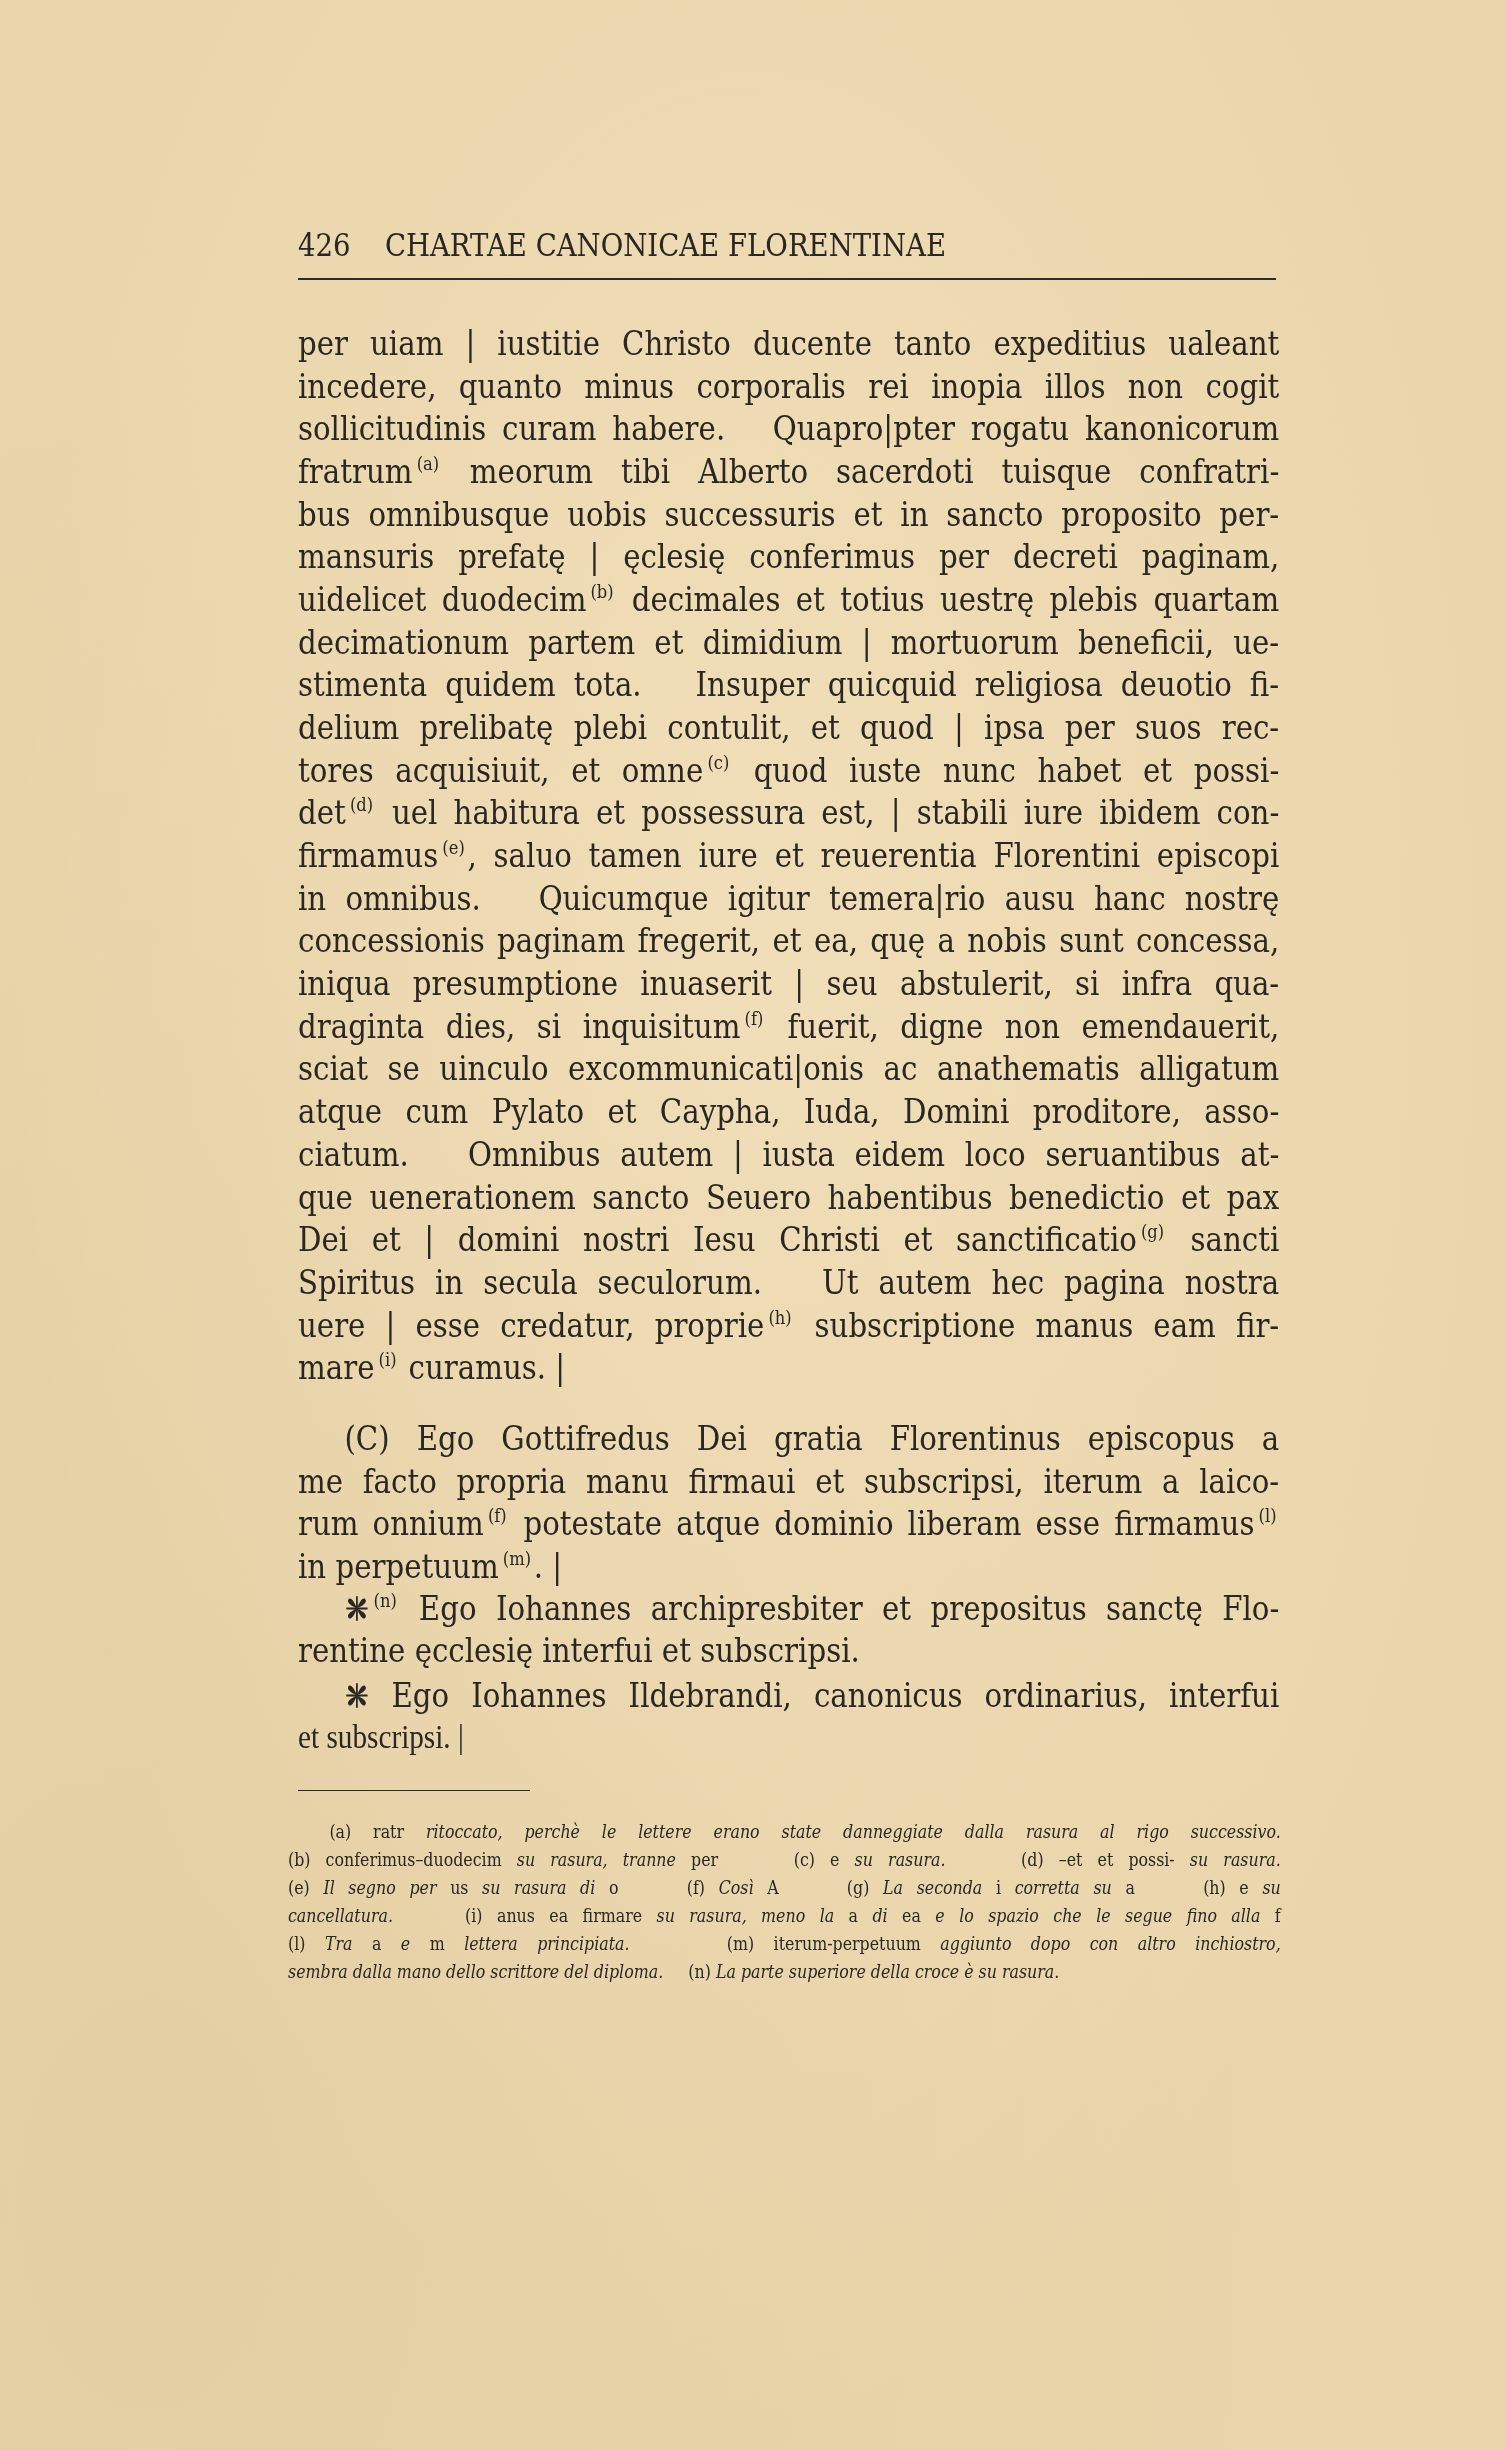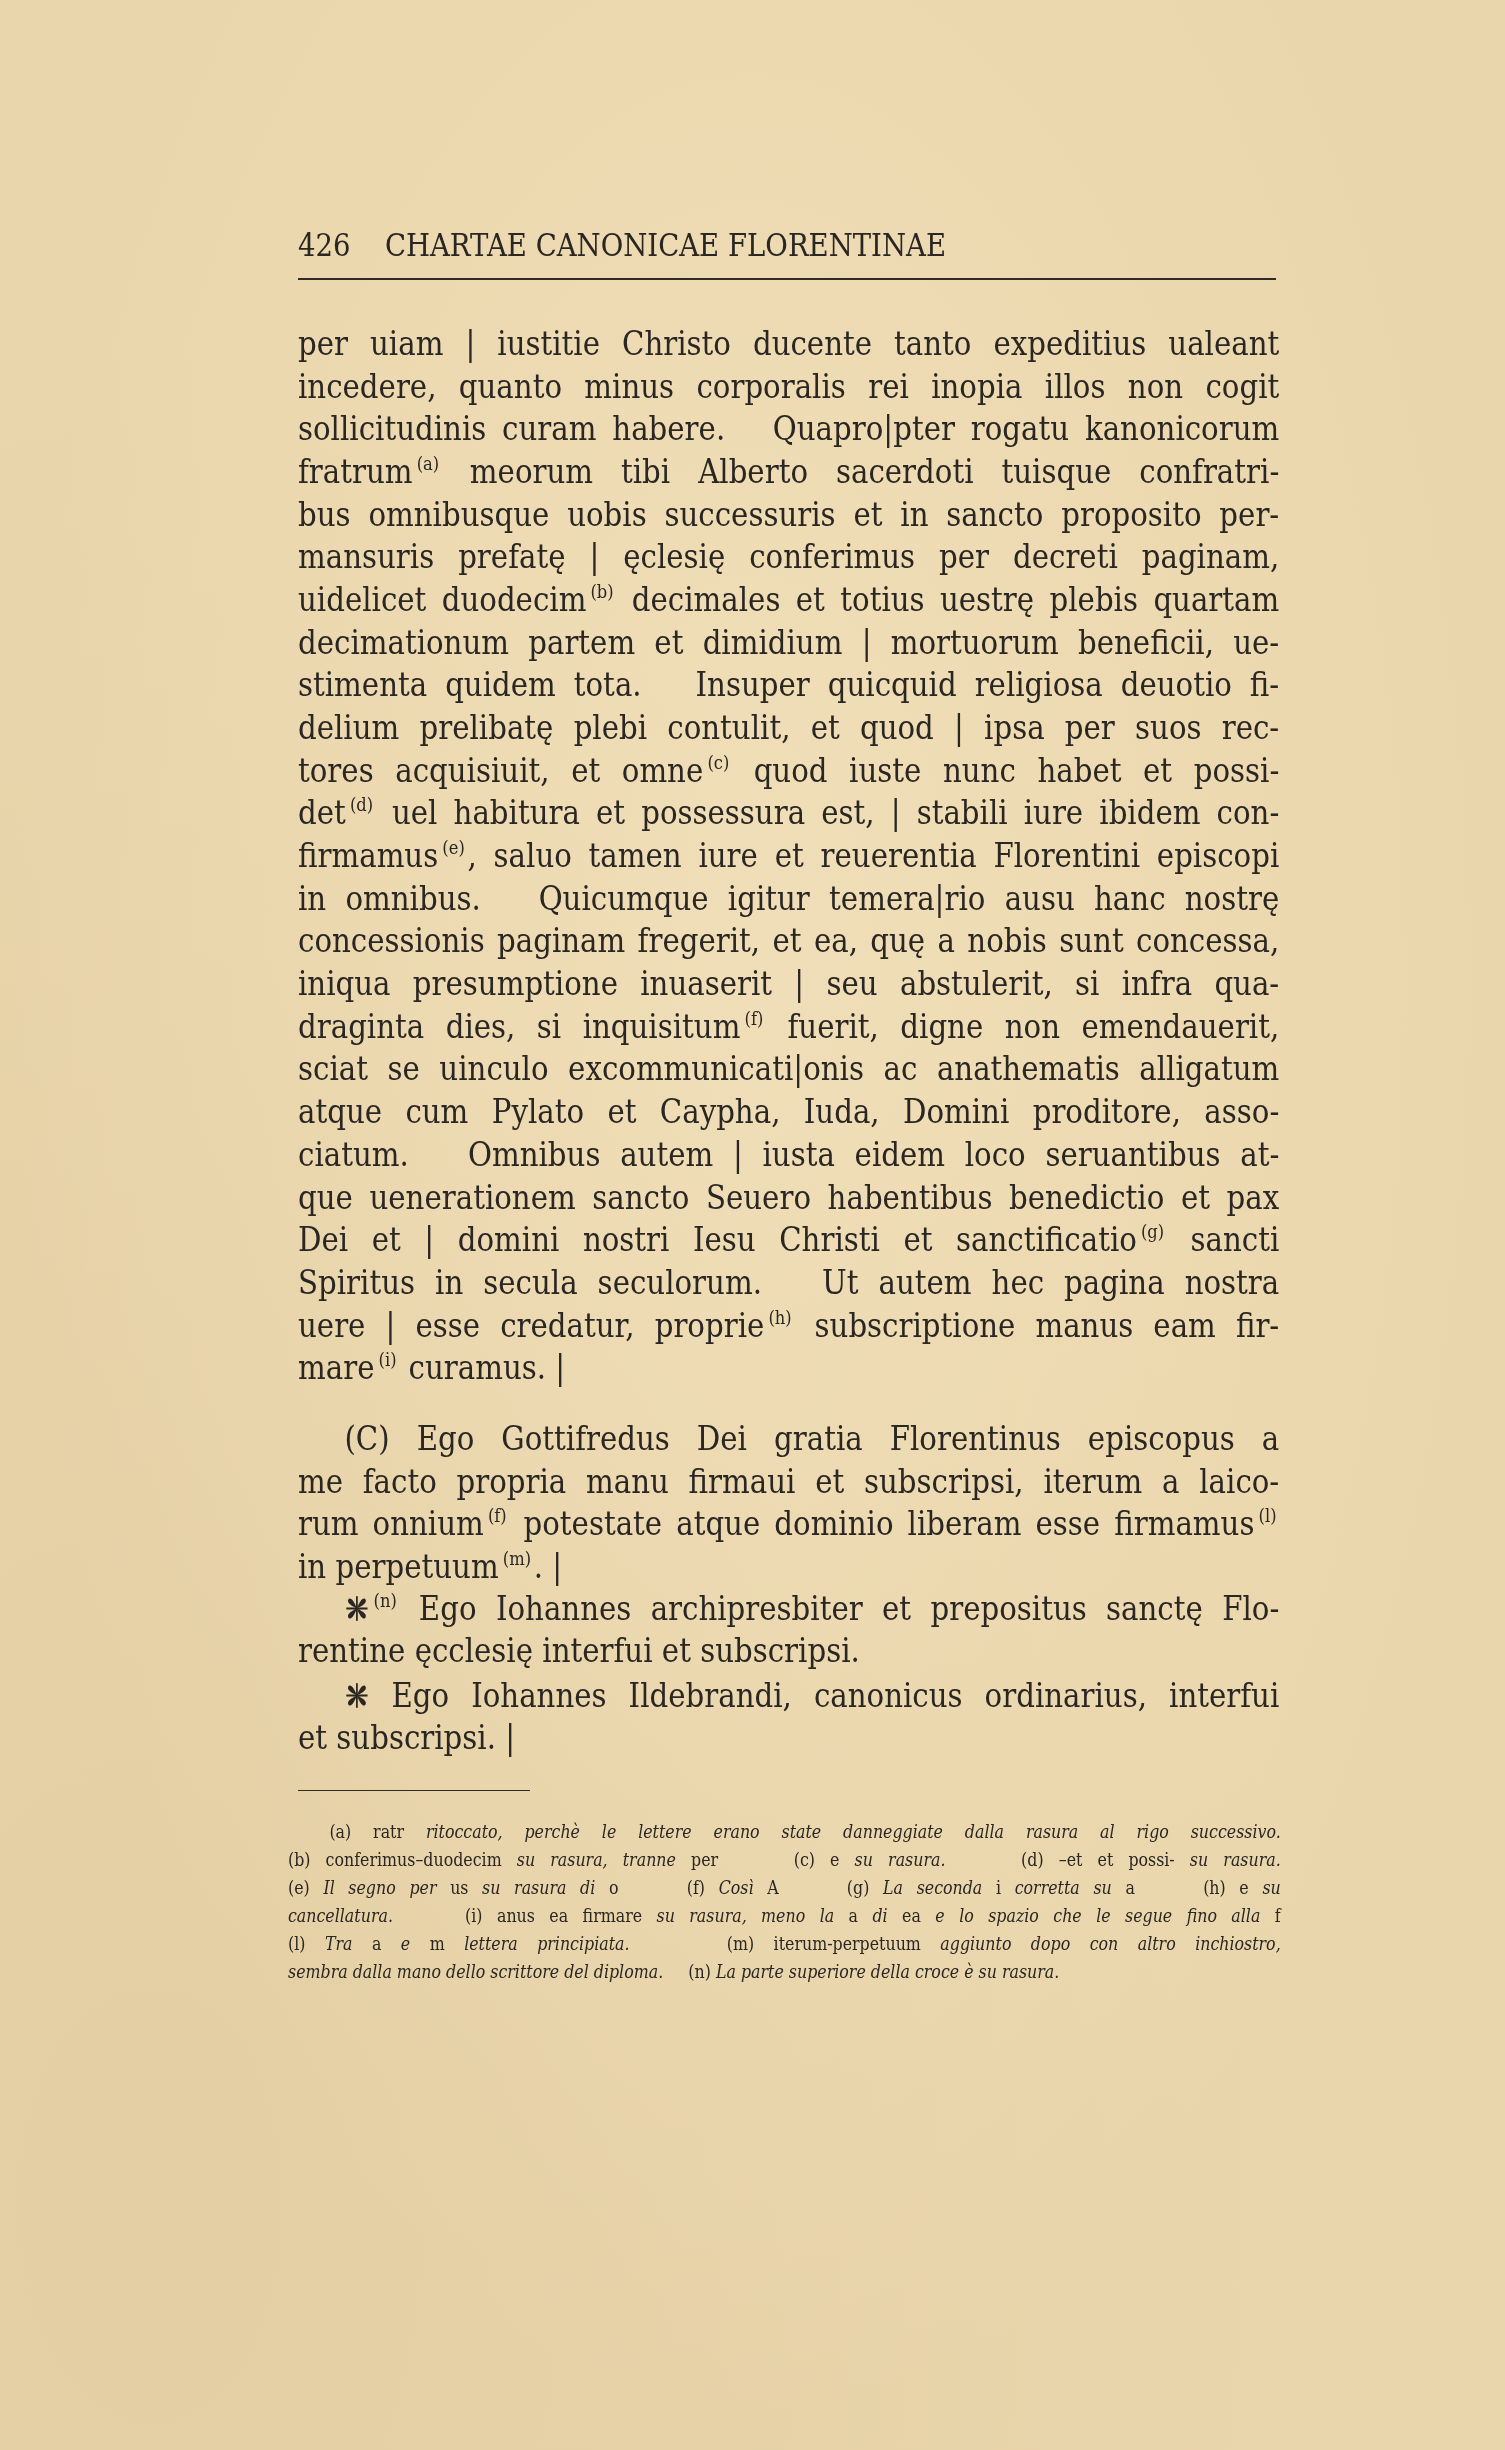--- a/index.html
+++ b/index.html
@@ -113,21 +113,21 @@
       <div class="line indent" style="top: 1352px;"><span class="inner"><span class="cross"><svg viewBox="0 0 40 40" width="29" height="29">
               <g fill="#2a2622">
                 <path d="M20 20 C14 6 8 4 6 8 C4 12 10 16 20 20Z"></path>
                 <path d="M20 20 C26 6 32 4 34 8 C36 12 30 16 20 20Z"></path>
                 <path d="M20 20 C14 34 8 36 6 32 C4 28 10 24 20 20Z"></path>
                 <path d="M20 20 C26 34 32 36 34 32 C36 28 30 24 20 20Z"></path>
                 <rect x="18.6" y="3" width="2.8" height="34"></rect>
                 <rect x="3" y="18.6" width="34" height="2.8"></rect>
               </g>
             </svg></span><span style="white-space: pre-wrap;"> Ego Iohannes Ildebrandi, canonicus ordinarius, interfui</span></span></div>
-      <div class="line last" style="top: 1394px;"><span class="inner"><span style="white-space: pre-wrap;">et subscripsi. </span><span class="bar">|</span></span></div>
+      <div class="line last" style="top: 1394px; font-family: Liberation Serif, serif;"><span class="inner"><span style="white-space: pre-wrap;">et subscripsi. </span><span class="bar">|</span></span></div>
     </div>
 
   <div class="fn-rule"></div>
   <div class="footnotes" id="footnotes">
       <div class="fnline indent" style="top: 0px;"><span class="inner"><span style="white-space: pre-wrap;">(a) ratr </span><span class="it">ritoccato, perchè le lettere erano state danneggiate dalla rasura al rigo successivo.</span></span></div>
       <div class="fnline" style="top: 28px;"><span class="inner"><span style="white-space: pre-wrap;">(b) conferimus–duodecim </span><span class="it">su rasura, tranne</span><span style="white-space: pre-wrap;"> per     (c) e </span><span class="it">su rasura.</span><span style="white-space: pre-wrap;">     (d) –et et possi- </span><span class="it">su rasura.</span></span></div>
       <div class="fnline" style="top: 56px;"><span class="inner"><span style="white-space: pre-wrap;">(e) </span><span class="it">Il segno per</span><span style="white-space: pre-wrap;"> us </span><span class="it">su rasura di</span><span style="white-space: pre-wrap;"> o     (f) </span><span class="it">Così</span><span style="white-space: pre-wrap;"> A     (g) </span><span class="it">La seconda</span><span style="white-space: pre-wrap;"> i </span><span class="it">corretta su</span><span style="white-space: pre-wrap;"> a     (h) e </span><span class="it">su</span></span></div>
       <div class="fnline" style="top: 84px;"><span class="inner"><span class="it">cancellatura.</span><span style="white-space: pre-wrap;">     (i) anus ea firmare </span><span class="it">su rasura, meno la</span><span style="white-space: pre-wrap;"> a </span><span class="it">di</span><span style="white-space: pre-wrap;"> ea </span><span class="it">e lo spazio che le segue fino alla</span><span style="white-space: pre-wrap;"> f</span></span></div>
       <div class="fnline" style="top: 112px;"><span class="inner"><span style="white-space: pre-wrap;">(l) </span><span class="it">Tra</span><span style="white-space: pre-wrap;"> a </span><span class="it">e</span><span style="white-space: pre-wrap;"> m </span><span class="it">lettera principiata.</span><span style="white-space: pre-wrap;">     (m) iterum-perpetuum </span><span class="it">aggiunto dopo con altro inchiostro,</span></span></div>
       <div class="fnline left" style="top: 140px;"><span class="inner"><span class="it">sembra dalla mano dello scrittore del diploma.</span><span style="white-space: pre-wrap;">     (n) </span><span class="it">La parte superiore della croce è su rasura.</span></span></div>

